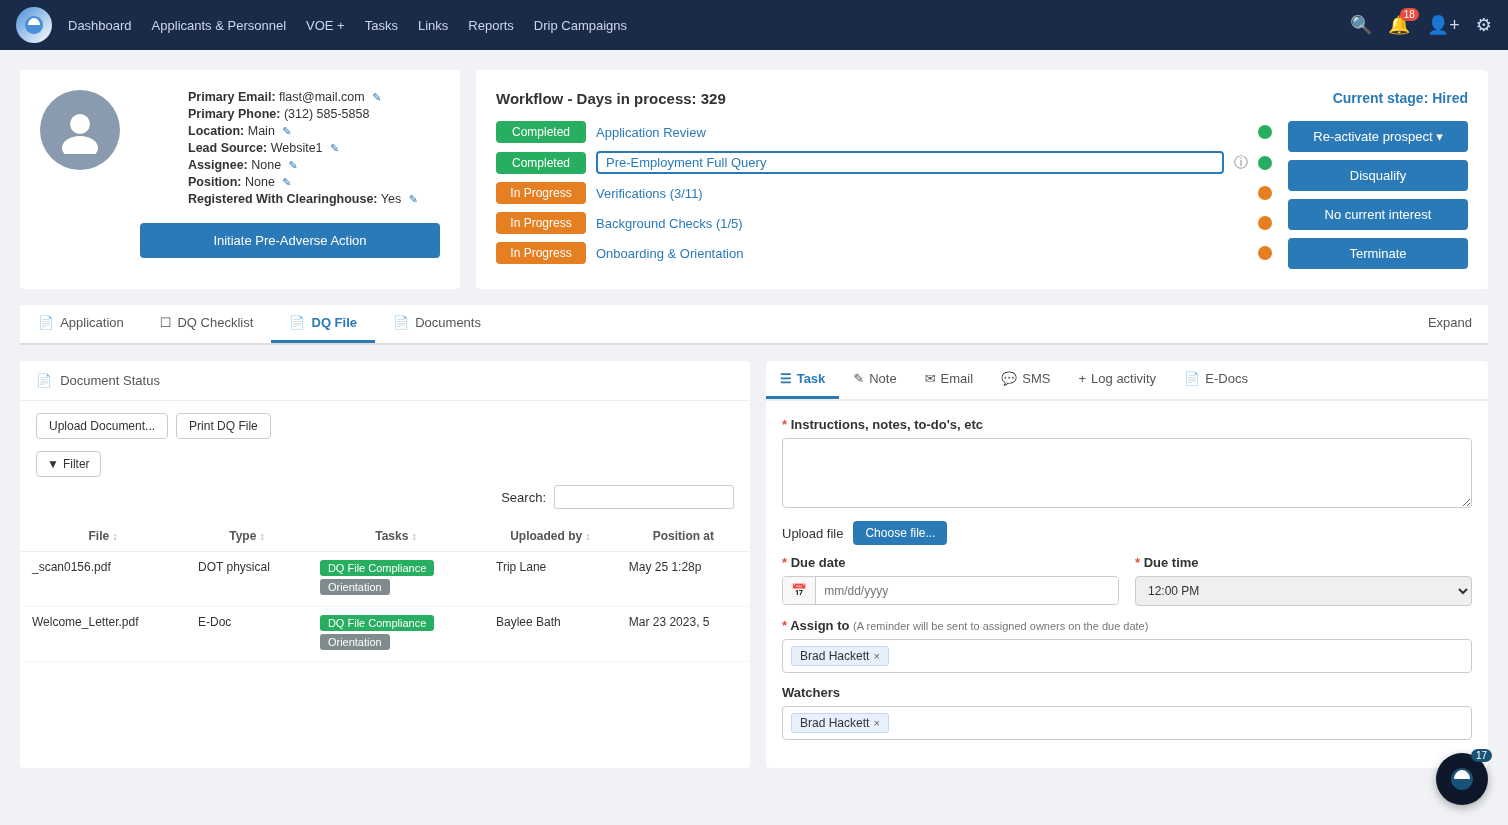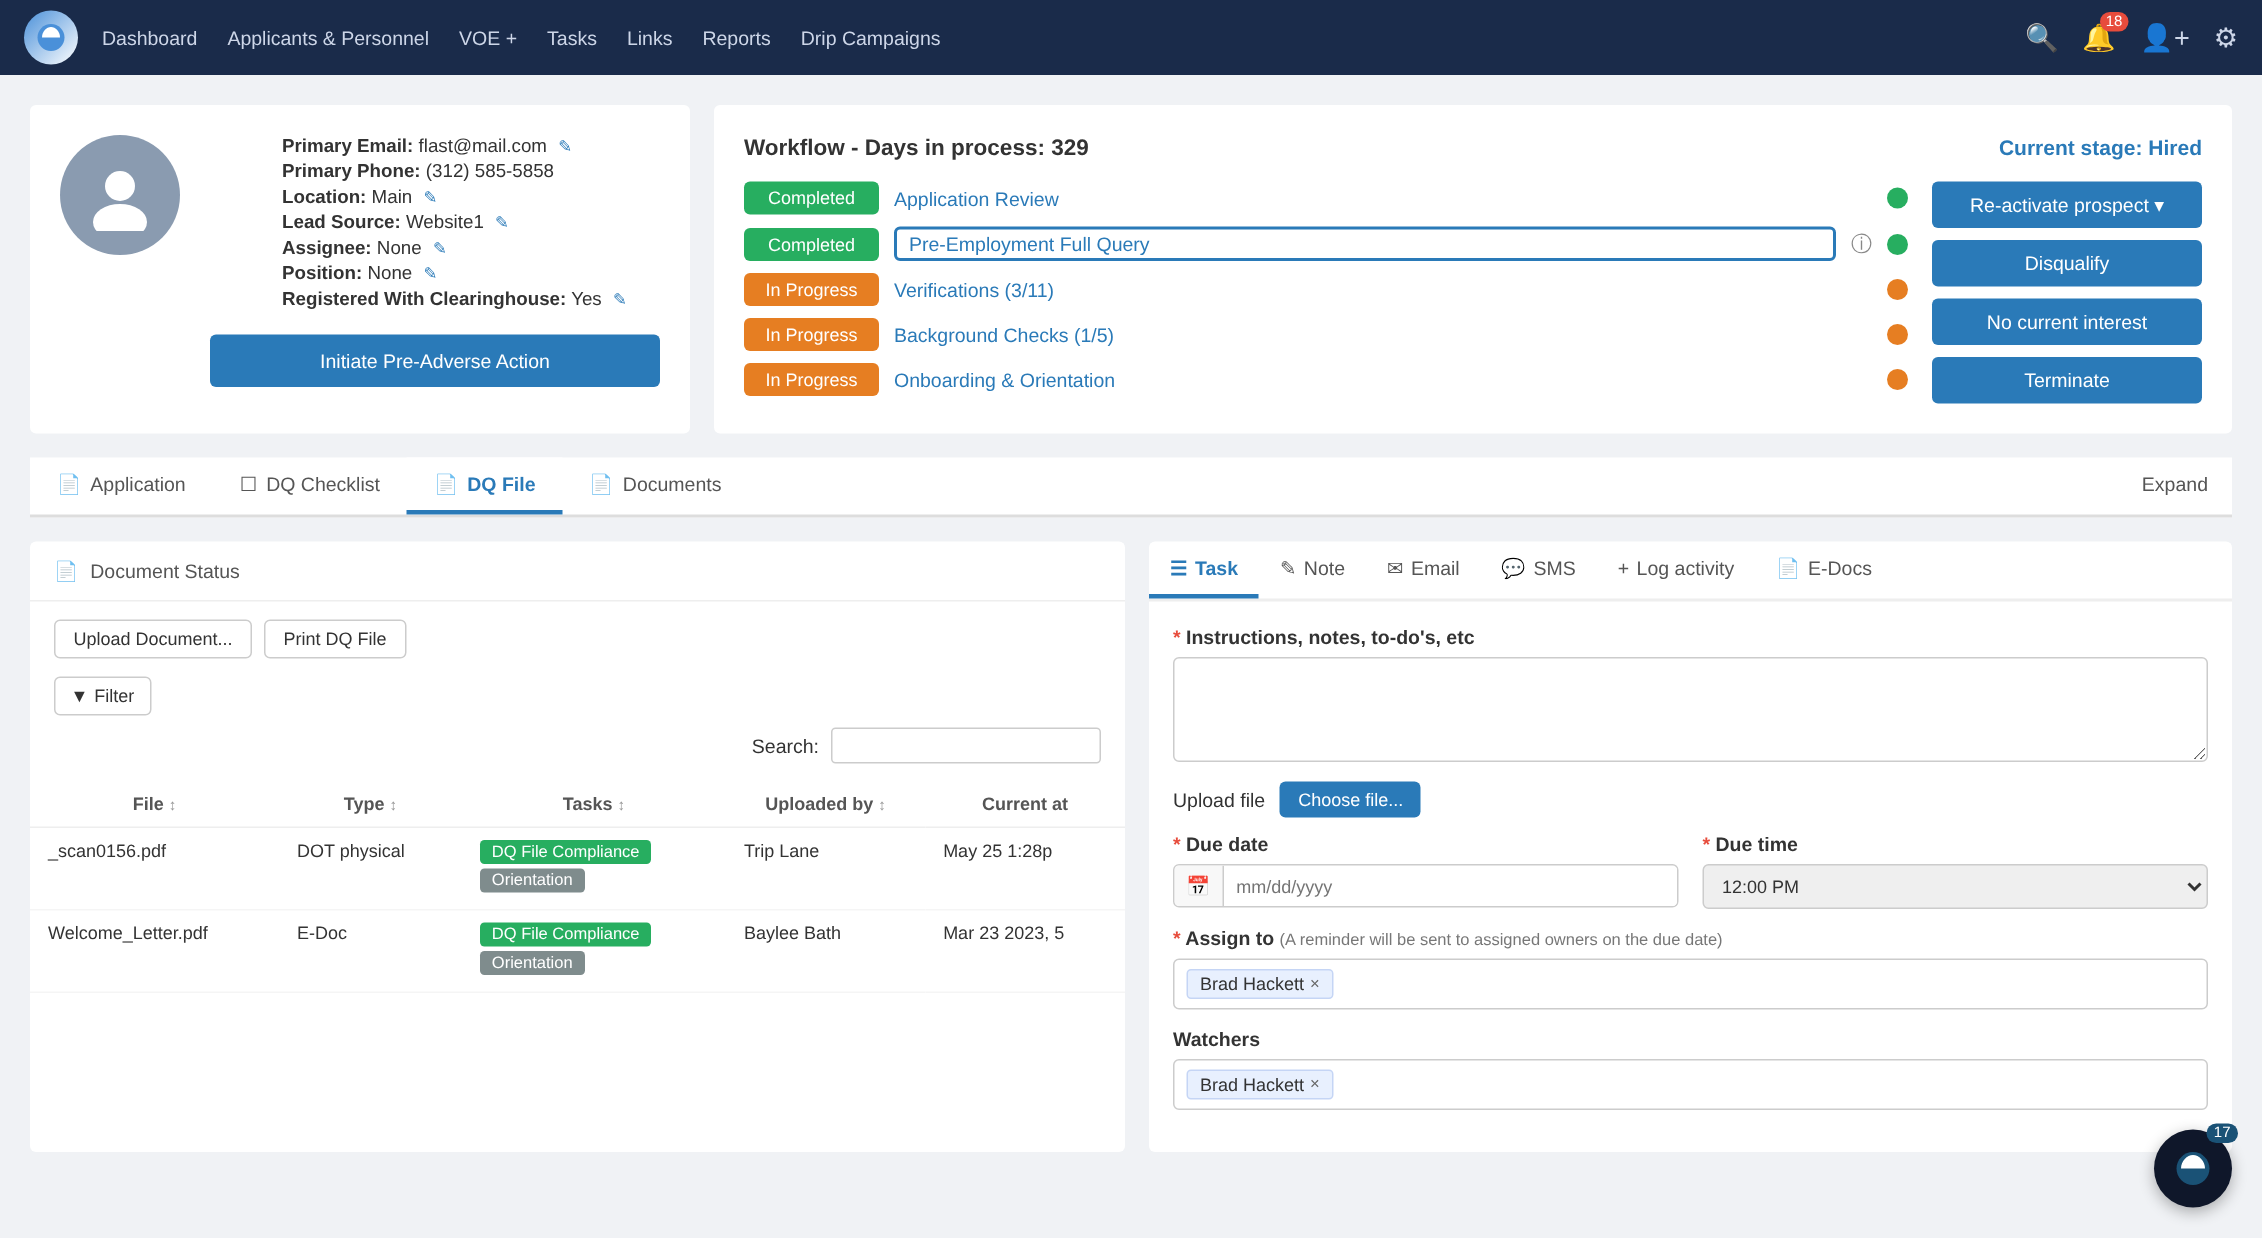--- a/index.html
+++ b/index.html
@@ -404,21 +404,21 @@
             </th>
             <th>
               <span>Tasks</span>
               <span class="sort-icon">↕</span>
             </th>
             <th>
               <span>Uploaded by</span>
               <span class="sort-icon">↕</span>
             </th>
             <th>
-              <span>Current at</span>
+              <span>Position at</span>
             </th>
           </tr>
         </thead>
         <tbody>
           <tr class="table-row">
             <td>_scan0156.pdf</td>
             <td>DOT physical</td>
             <td>
               <div><span class="label-badge label-dq">DQ File Compliance</span></div>
               <div><span class="label-badge label-orient">Orientation</span></div>

